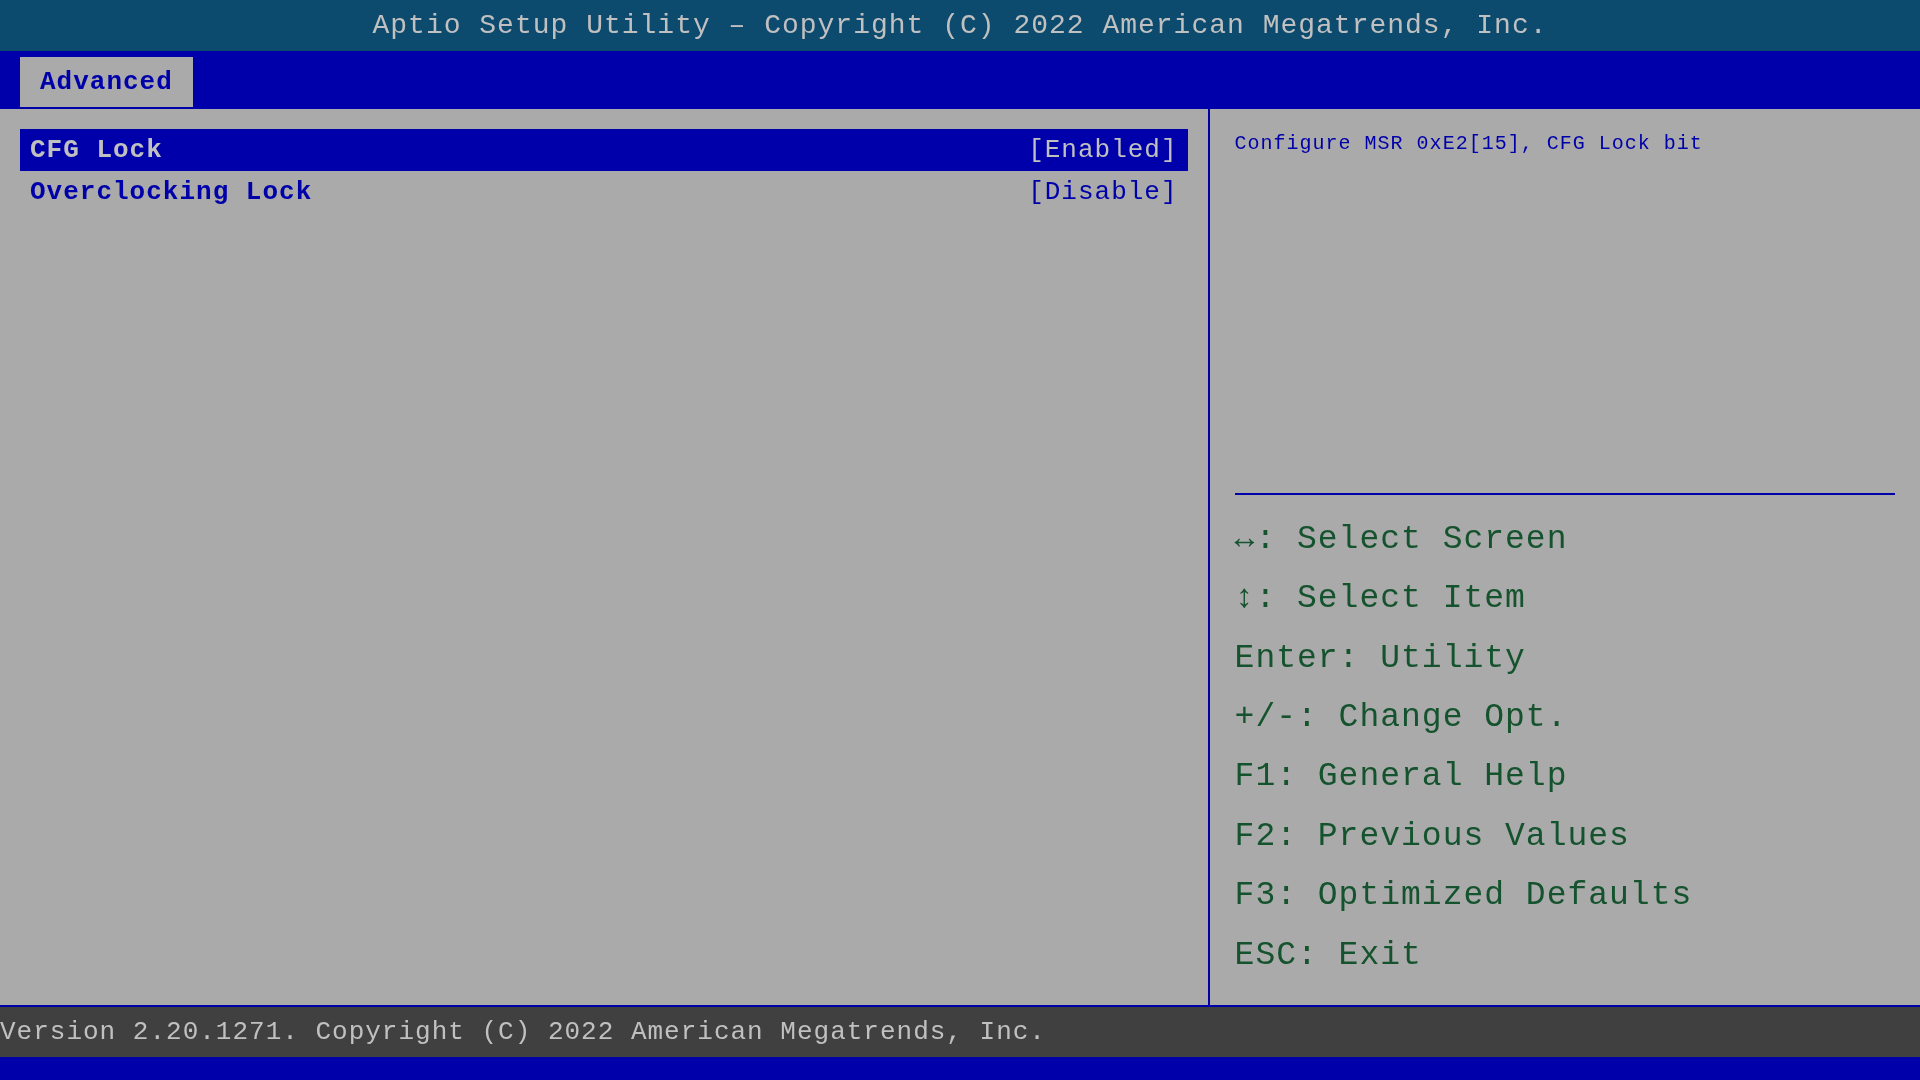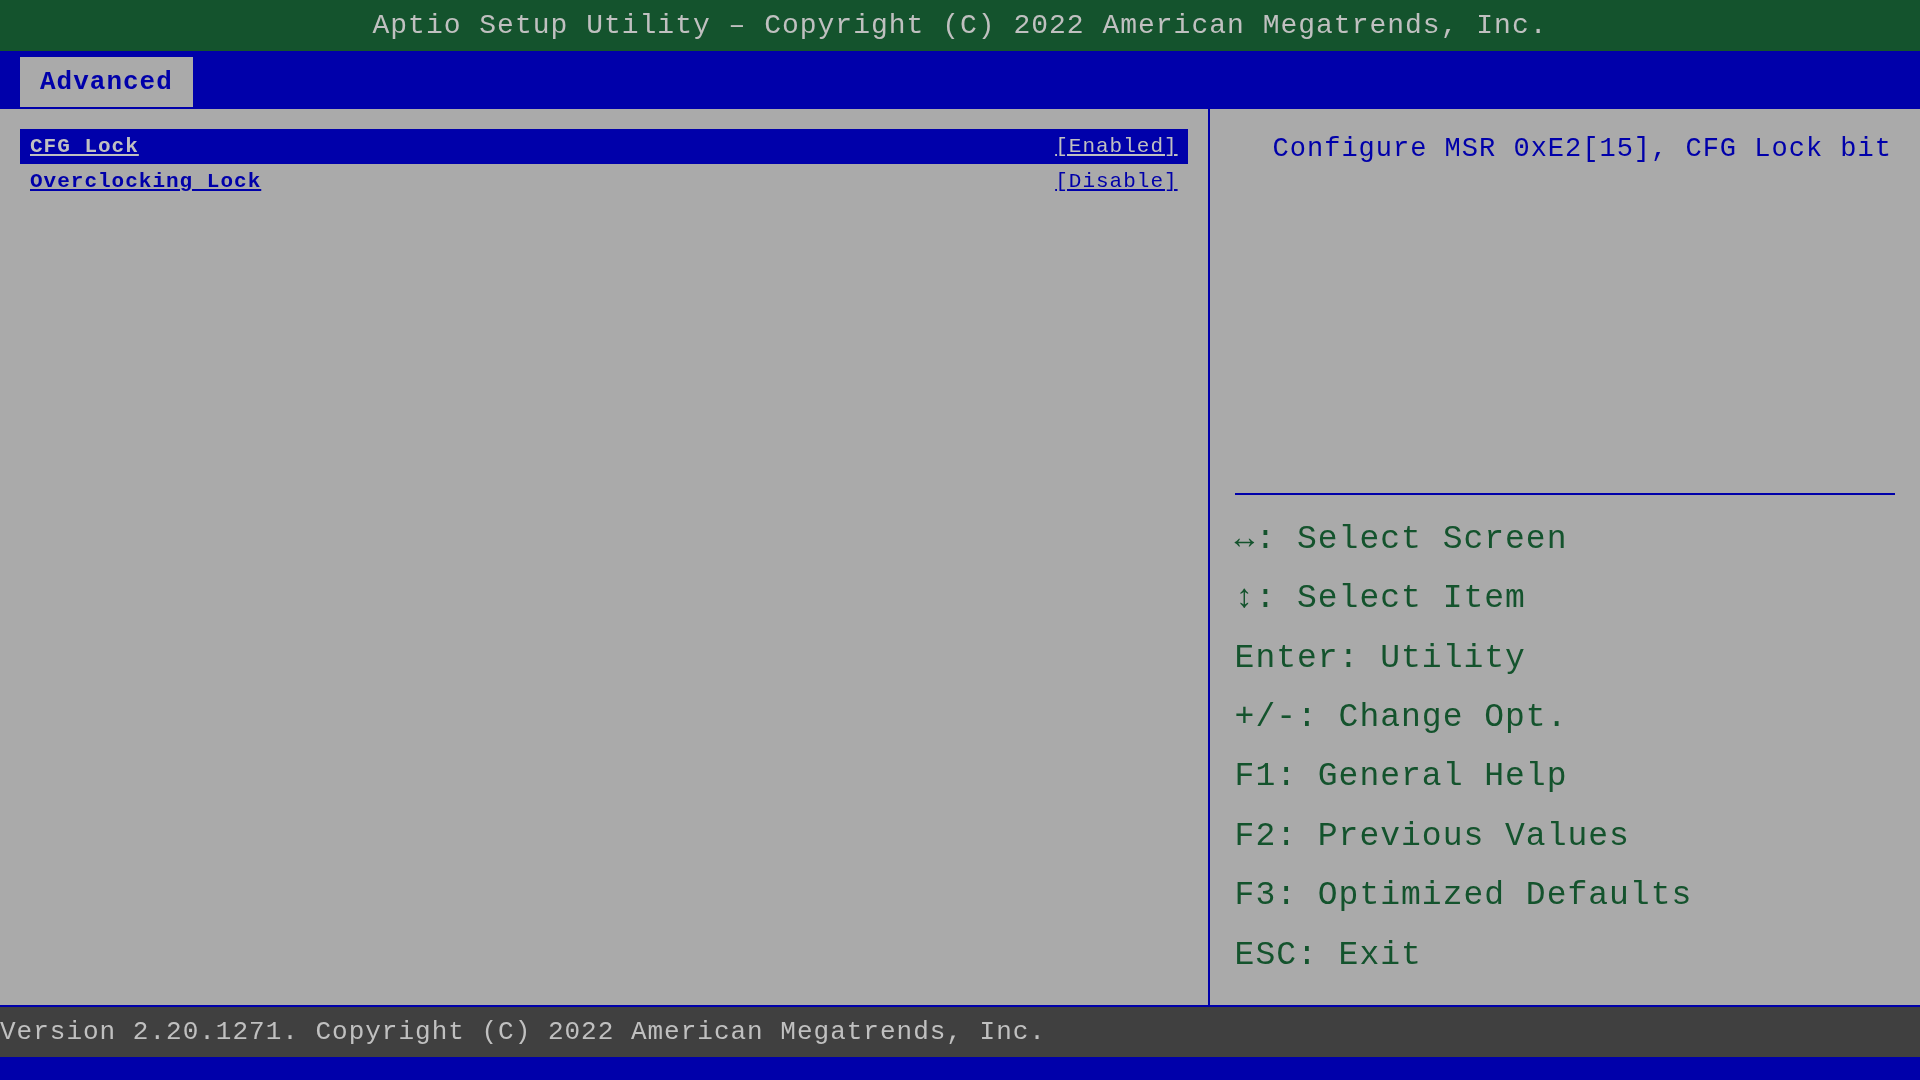--- a/index.html
+++ b/index.html
@@ -10,21 +10,21 @@
 
     body {
       width: 1920px;
       height: 1080px;
       background-color: #0000aa;
       font-family: 'Courier New', Courier, monospace;
       overflow: hidden;
     }
 
     #header {
-      background-color: #14532d;
+      background-color: #0c4a6e;
       color: #c0c0c0;
       text-align: center;
       padding: 10px 0;
       font-size: 28px;
       letter-spacing: 1px;
     }
 
     #tab-bar {
       background-color: #0000aa;
       padding: 6px 0 0 20px;
@@ -62,23 +62,22 @@
       display: flex;
       flex-direction: column;
     }
 
     .settings-row {
       display: flex;
       justify-content: space-between;
       align-items: center;
       padding: 6px 0;
       color: #0000aa;
-      font-size: 21px;
+      font-size: 26px;
       letter-spacing: 1px;
-      text-decoration: underline;
     }
 
     .settings-row.highlighted {
       background-color: #0000aa;
       color: #c0c0c0;
       padding: 6px 10px;
       margin: 0 -10px;
     }
 
     .setting-name {
@@ -88,25 +87,24 @@
     .setting-value {
       color: #0000aa;
     }
 
     .settings-row.highlighted .setting-value {
       color: #c0c0c0;
     }
 
     #help-text {
       color: #0000aa;
-      font-size: 27px;
+      font-size: 20px;
       line-height: 1.5;
       flex: 1;
       letter-spacing: 1px;
-      margin-left: 38px;
     }
 
     #divider {
       border: none;
       border-top: 2px solid #0000aa;
       margin: 15px 0;
     }
 
     #key-hints {
       color: #14532d;

